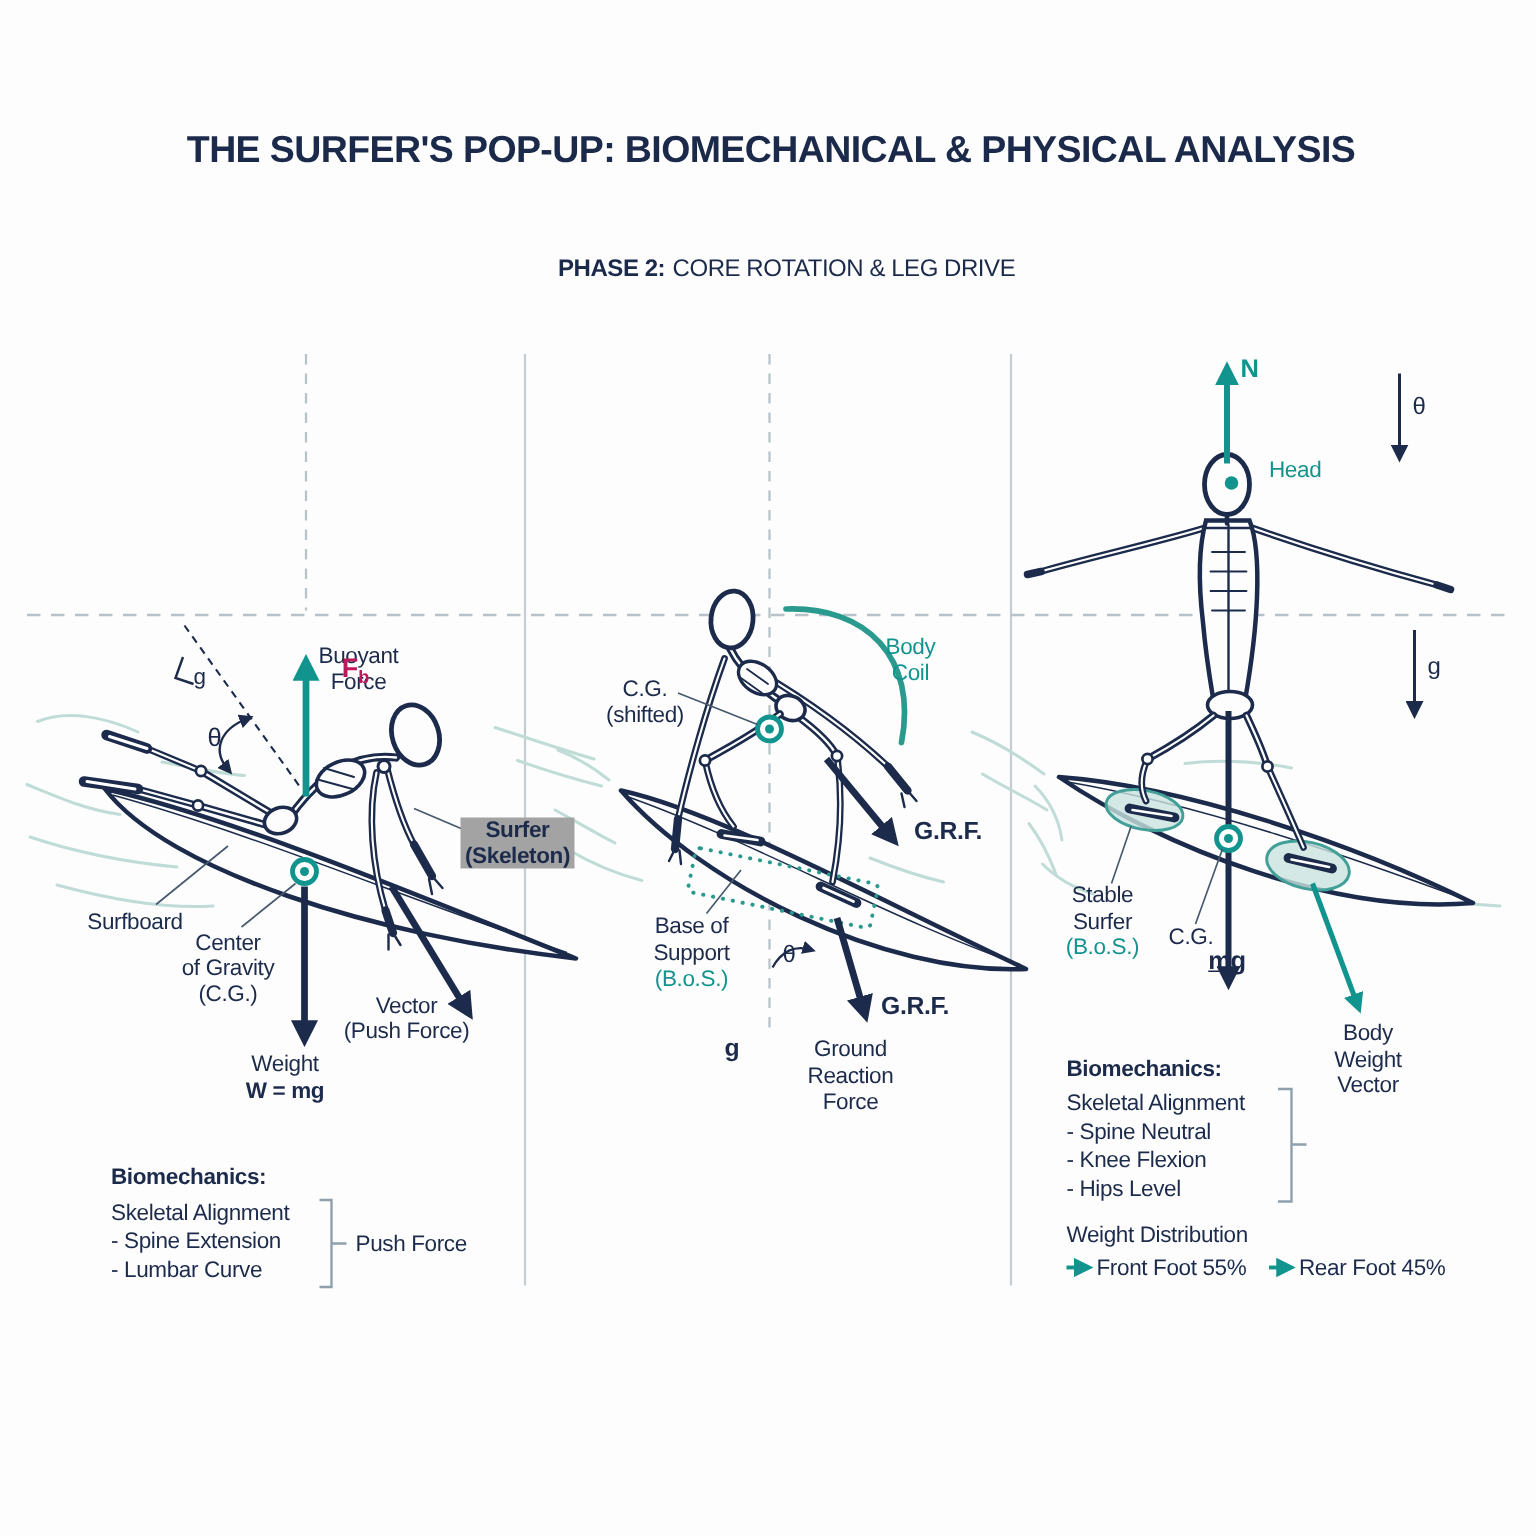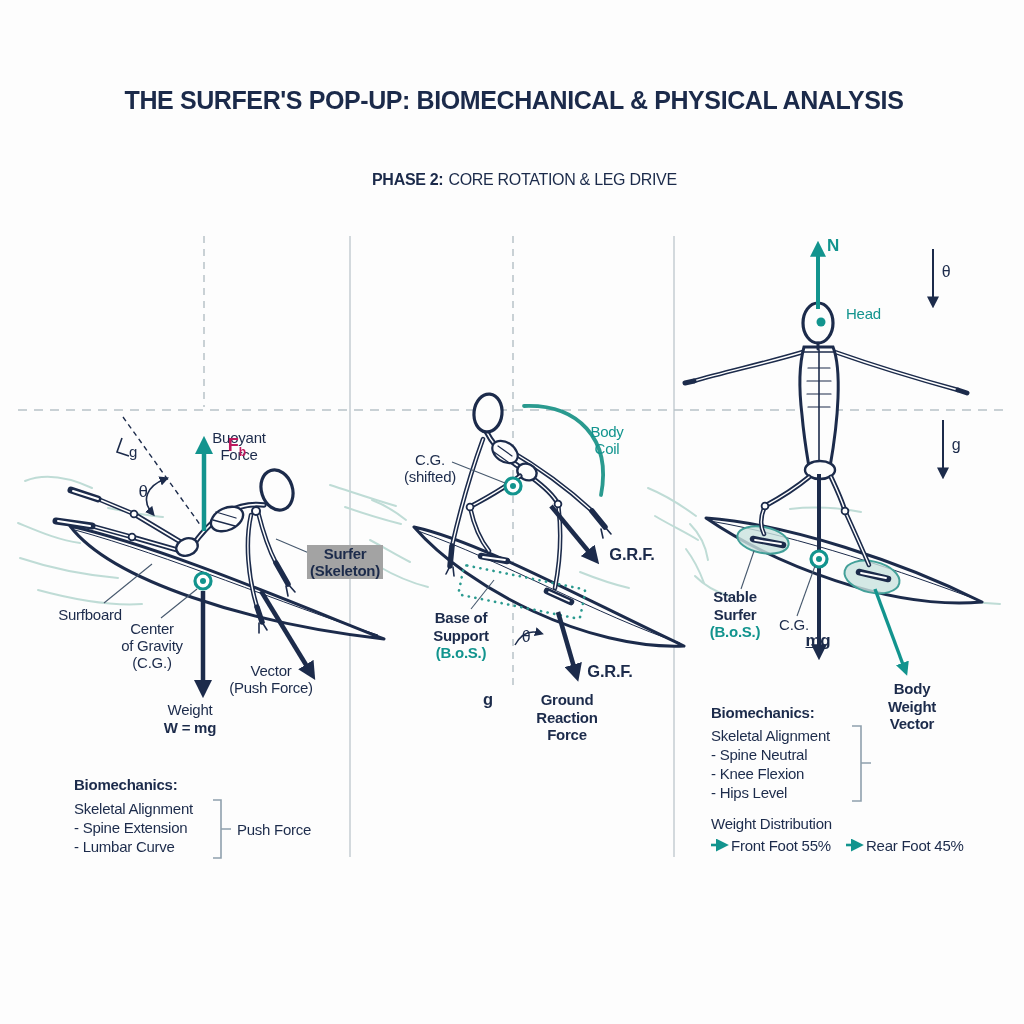--- a/index.html
+++ b/index.html
@@ -20,21 +20,21 @@
     position:absolute;font-size:15px;line-height:17px;letter-spacing:-0.25px;
     text-align:center;transform:translateX(-50%);white-space:nowrap;color:#1c2b4b;
   }
   .lbl.left{transform:none;text-align:left;}
   .lbl.bold{font-weight:bold;}
   .lbl .teal, .lbl.teal{color:#12948e;}
   .lbl.whitebg{background:#a3a3a3;padding:0 3px;font-weight:bold;}
   .fb{position:absolute;left:237px;top:423px;transform:translateX(-50%);
       font-size:18px;font-weight:bold;color:#be185d;margin-top:12px;}
   .fb sub{font-size:12px;}
-  .lh175{line-height:17.5px;font-weight:bold;}
+  .lh175{line-height:17.5px;}
 </style>
 </head>
 <body>
 
 <div class="canvas">
 
   <svg class="svg-layer" viewBox="0 0 1024 1024">
     <defs>
       <marker id="ahN" viewBox="0 0 4 4" markerWidth="4" markerHeight="4" refX="2.2" refY="2" orient="auto-start-reverse">
         <path d="M0,0 L4,2 L0,4 Z" fill="#1c2b4b"></path>

